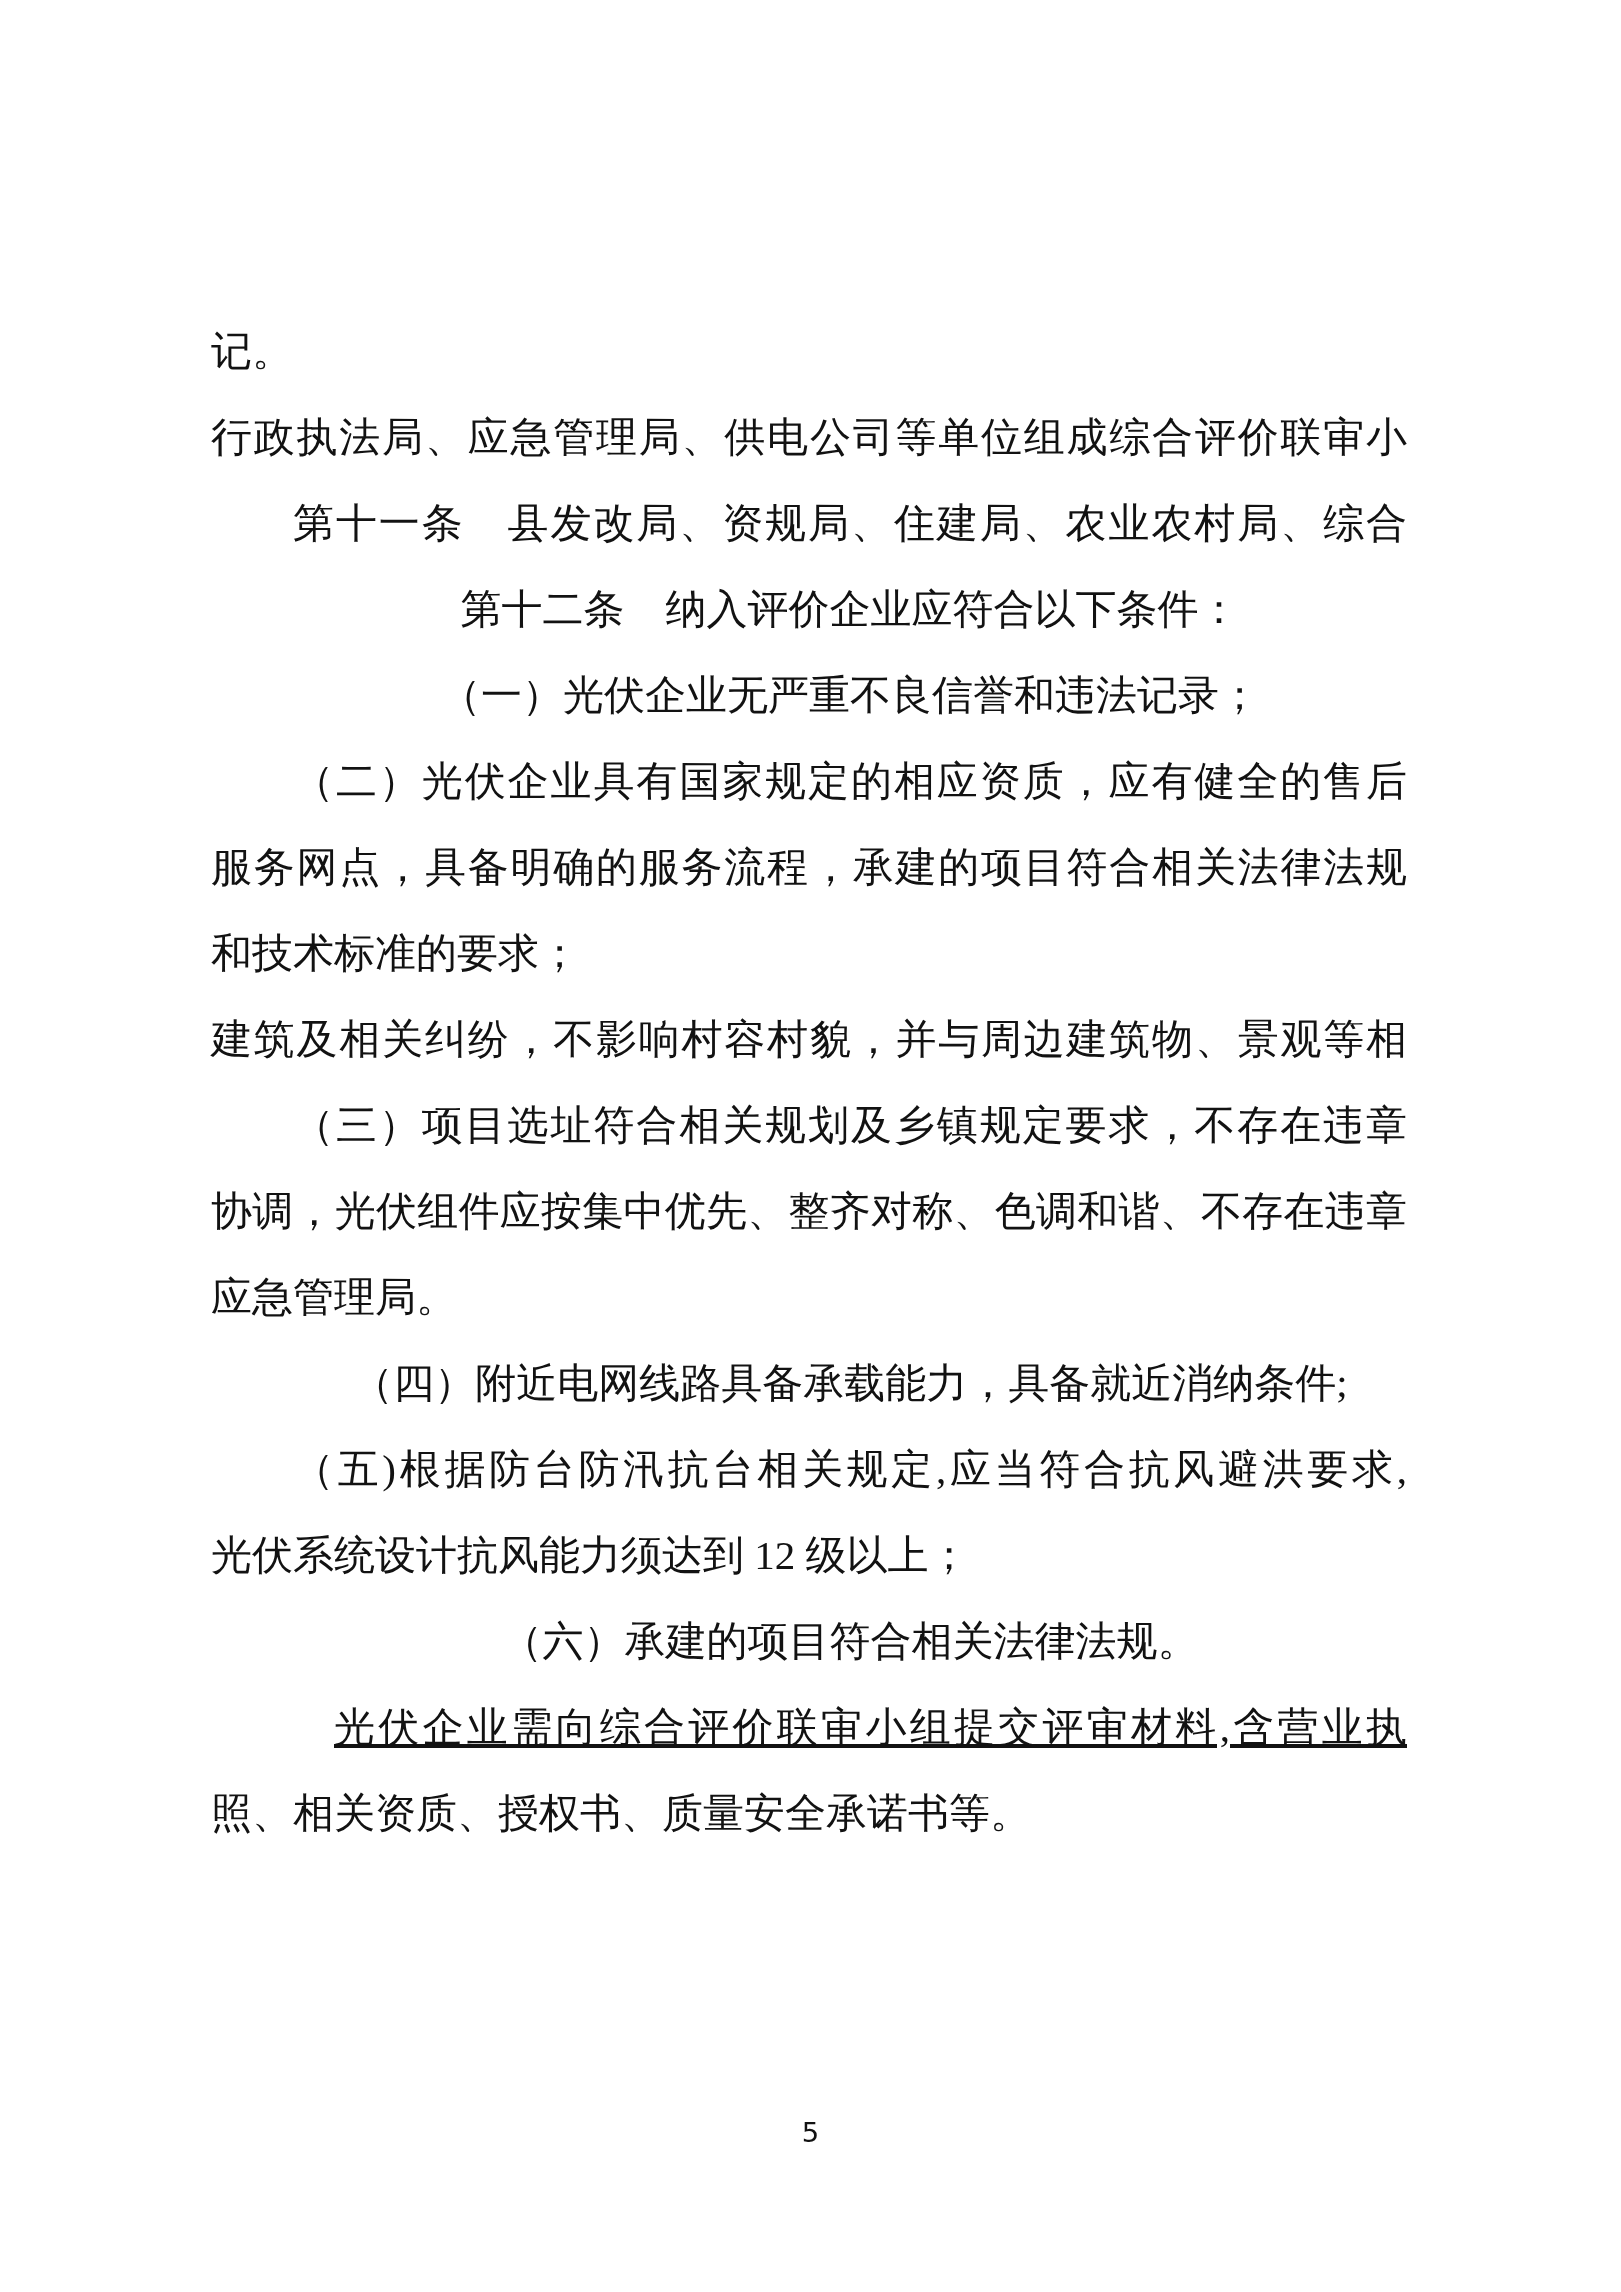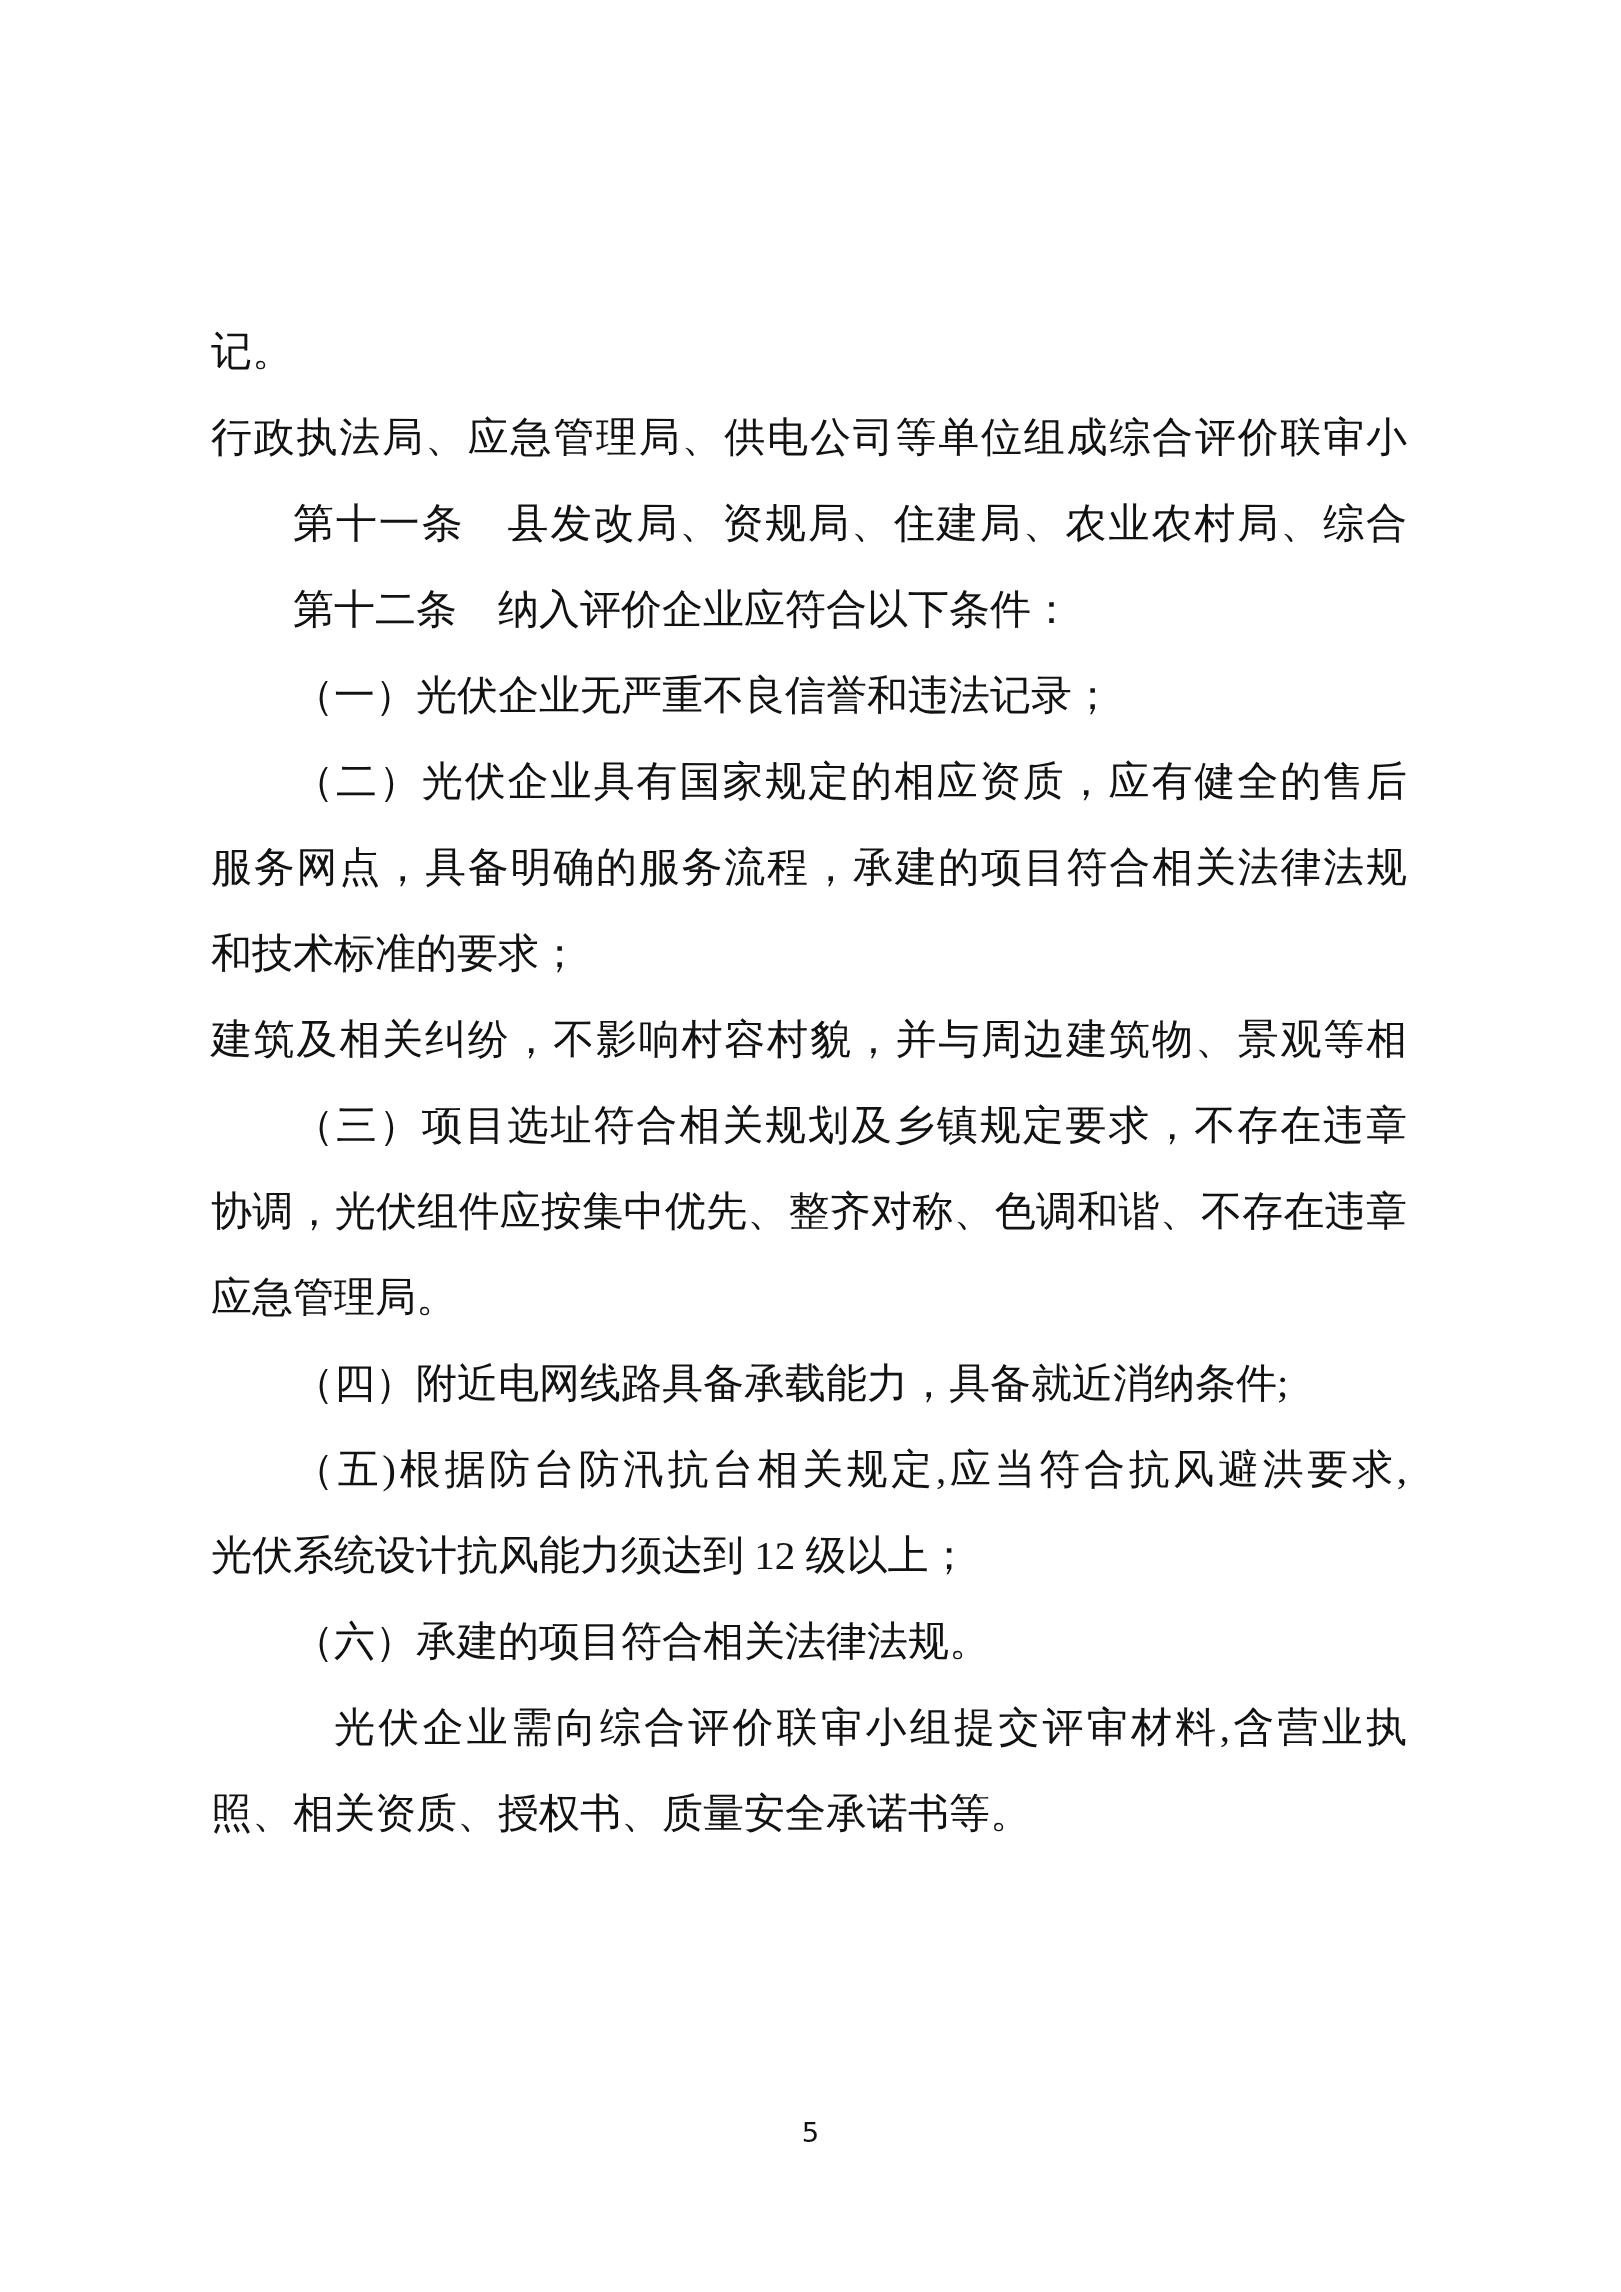--- a/index.html
+++ b/index.html
@@ -30,23 +30,23 @@
     letter-spacing: 0;
     text-align: left;
   }
   
   .line.fill {
     white-space: normal;
     text-align: justify;
     text-align-last: justify;
   }
   
-  .line.i2 { text-indent: 82px; }
+  .line.i2 { text-indent: 82px; text-align: center; }
   
-  .line.i3 { text-indent: 123px; }
+  .line.i3 { text-indent: 123px; text-decoration: underline; }
   .page-number {
     position: absolute;
     top: 2113px;
     left: 0;
     width: 100%;
     text-align: center;
     font-size: 27.4px;
     line-height: 39px;
     color: #121212;
     font-family: "DejaVu Sans", "Liberation Sans", sans-serif;

